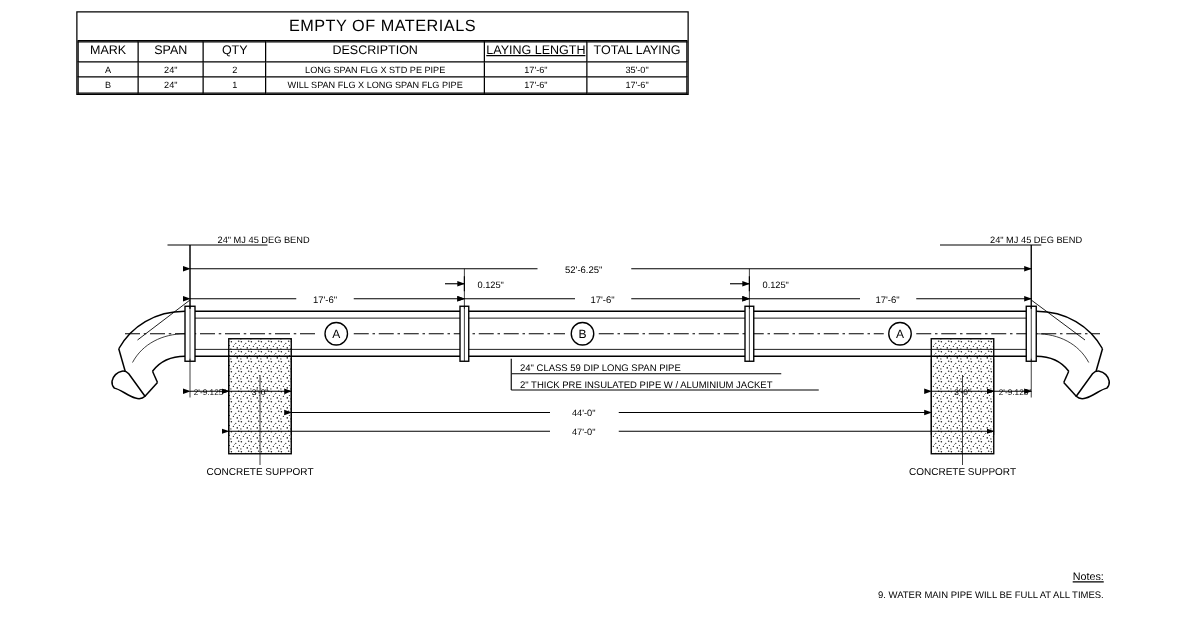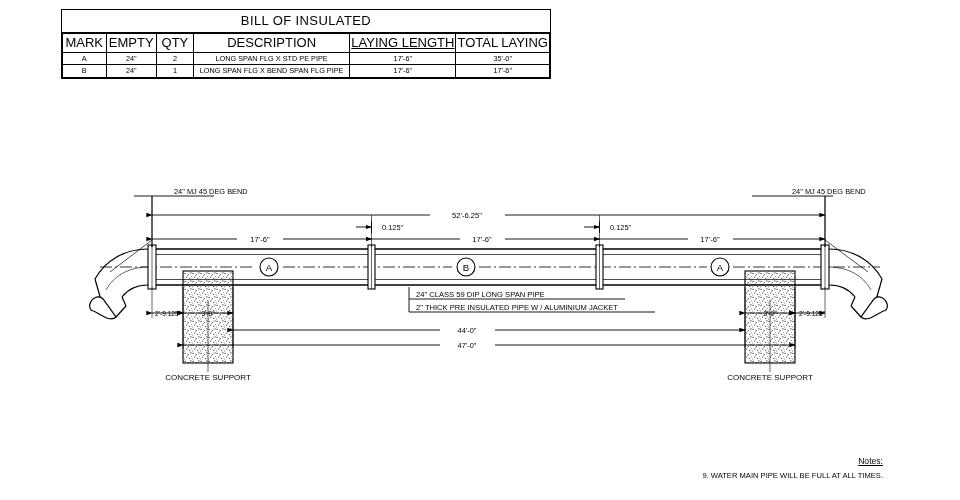--- a/index.html
+++ b/index.html
@@ -20,21 +20,21 @@
     text-align:center; font-size:13px; letter-spacing:.4px;
     padding:3px 0 4px 0; border-bottom:1.2px solid #000;
     font-weight:400;
   }
   #bom th, #bom td{
     border:0.9px solid #000;
     font-size:7.3px; text-align:center; font-weight:400;
     padding:2px 1px 2px 1px; line-height:1.05;
     white-space:nowrap;
   }
-  #bom th{font-size:13px;}
+  #bom th{font-size:10px;}
   .c-mark{width:48px;}
   .c-size{width:54px;}
   .c-qty{width:52px;}
   .c-desc{width:178px;}
   .c-lay{width:78px;text-decoration:underline;}
   .c-tot{width:78px;}
 
   
   #draw{position:absolute;left:0;top:0;width:960px;height:500px;}
 
@@ -42,46 +42,46 @@
   #notes{position:absolute;left:553px;top:456px;width:330px;text-align:right;}
   #notes .hdr{
     font-size:8.6px; text-decoration:underline; margin:0 0 5px 0;
   }
   #notes .nline{font-size:7.6px; margin:0 0 1.5px 22px; white-space:nowrap;}
 </style>
 </head>
 <body>
 
 <div id="bom">
-  <div class="title">BILL OF INSULATED</div>
+  <div class="title">EMPTY OF MATERIALS</div>
   <table>
     <thead>
       <tr>
         <th class="c-mark">MARK</th>
-        <th class="c-size">EMPTY</th>
+        <th class="c-size">SPAN</th>
         <th class="c-qty">QTY</th>
         <th class="c-desc">DESCRIPTION</th>
         <th class="c-lay">LAYING LENGTH</th>
         <th class="c-tot">TOTAL LAYING</th>
       </tr>
     </thead>
     <tbody>
       <tr>
         <td>A</td>
         <td>24"</td>
         <td>2</td>
         <td>LONG SPAN FLG X STD PE PIPE</td>
         <td>17'-6"</td>
         <td>35'-0"</td>
       </tr>
       <tr>
         <td>B</td>
         <td>24"</td>
         <td>1</td>
-        <td>LONG SPAN FLG X BEND SPAN FLG PIPE</td>
+        <td>WILL SPAN FLG X LONG SPAN FLG PIPE</td>
         <td>17'-6"</td>
         <td>17'-6"</td>
       </tr>
     </tbody>
   </table>
 </div>
 
 <svg id="draw" viewBox="0 0 960 500">
   <defs>
 

